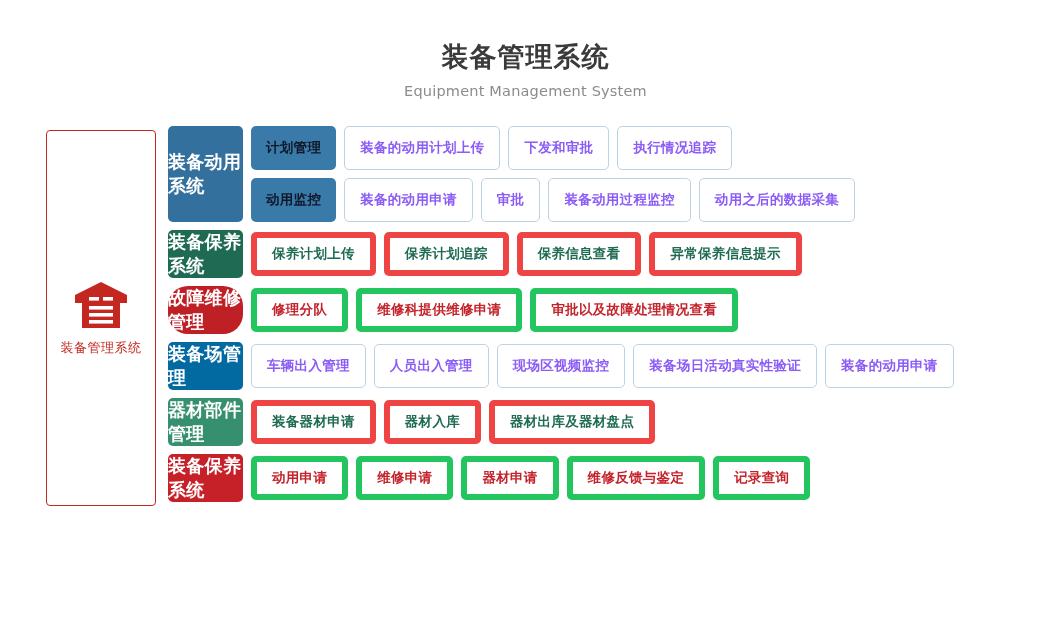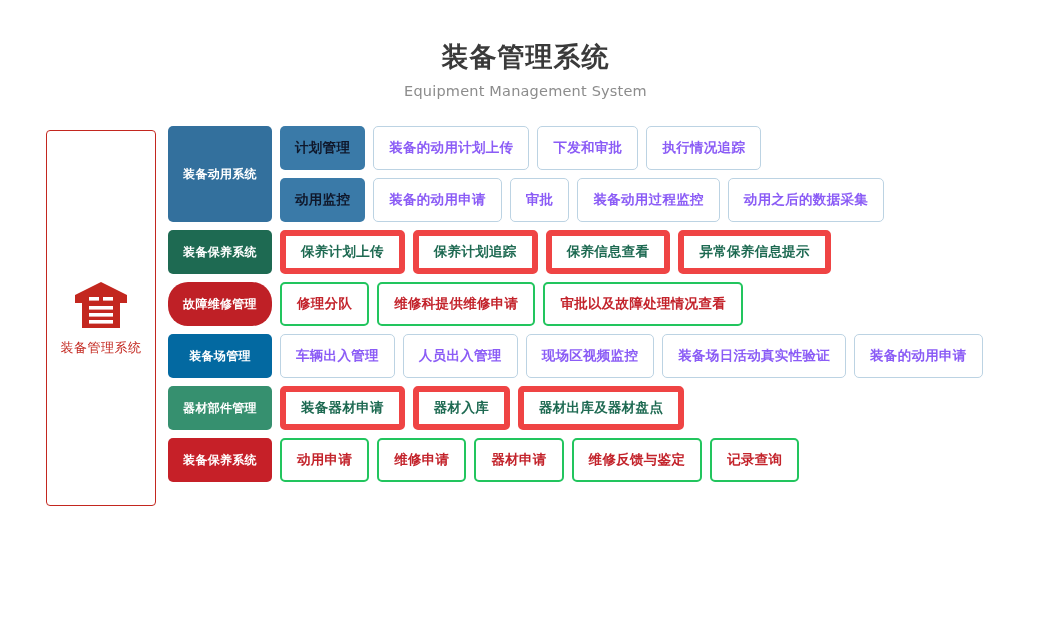--- a/index.html
+++ b/index.html
@@ -73,25 +73,25 @@
     position: absolute;
     left: 168px;
     top: 126px;
   }
   .row {
     display: flex;
     align-items: stretch;
     margin-bottom: 8px;
   }
   .cat {
-    width: 104px;
+    width: 75px;
     min-height: 44px;
     border-radius: 5px;
     color: #ffffff;
-    font-size: 12px;
+    font-size: 18px;
     font-weight: bold;
     letter-spacing: 0.3px;
     display: flex;
     align-items: center;
     justify-content: center;
     flex: none;
     box-sizing: border-box;
   }
   .row-body {
     display: flex;
@@ -130,21 +130,21 @@
   .c-blue-dark  { background: #33709d; }
   .c-blue-mid   { background: #3a7aa8; }
   .c-blue-light { background: #0369a1; }
   .c-green-dark { background: #1e6a52; }
   .c-green-mid  { background: #36906f; }
   .c-red        { background: #bf2026; border-radius: 20px; }
   .c-red-dark   { background: #c62028; }
 
   .o-blue  { border: 1px solid #bcd3e3; color: #8b5cf6; }
   .o-green { border: 6px solid #ef4444; color: #1e6a52; }
-  .o-red   { border: 2px solid #22c55e; color: #c3232b; }
+  .o-red   { border: 6px solid #22c55e; color: #c3232b; }
 </style>
 </head>
 <body>
 
 <div id="header">
   <h1 id="page-title">装备管理系统</h1>
   <div id="page-subtitle">Equipment Management System</div>
 </div>
 
 <div id="brand-panel">

